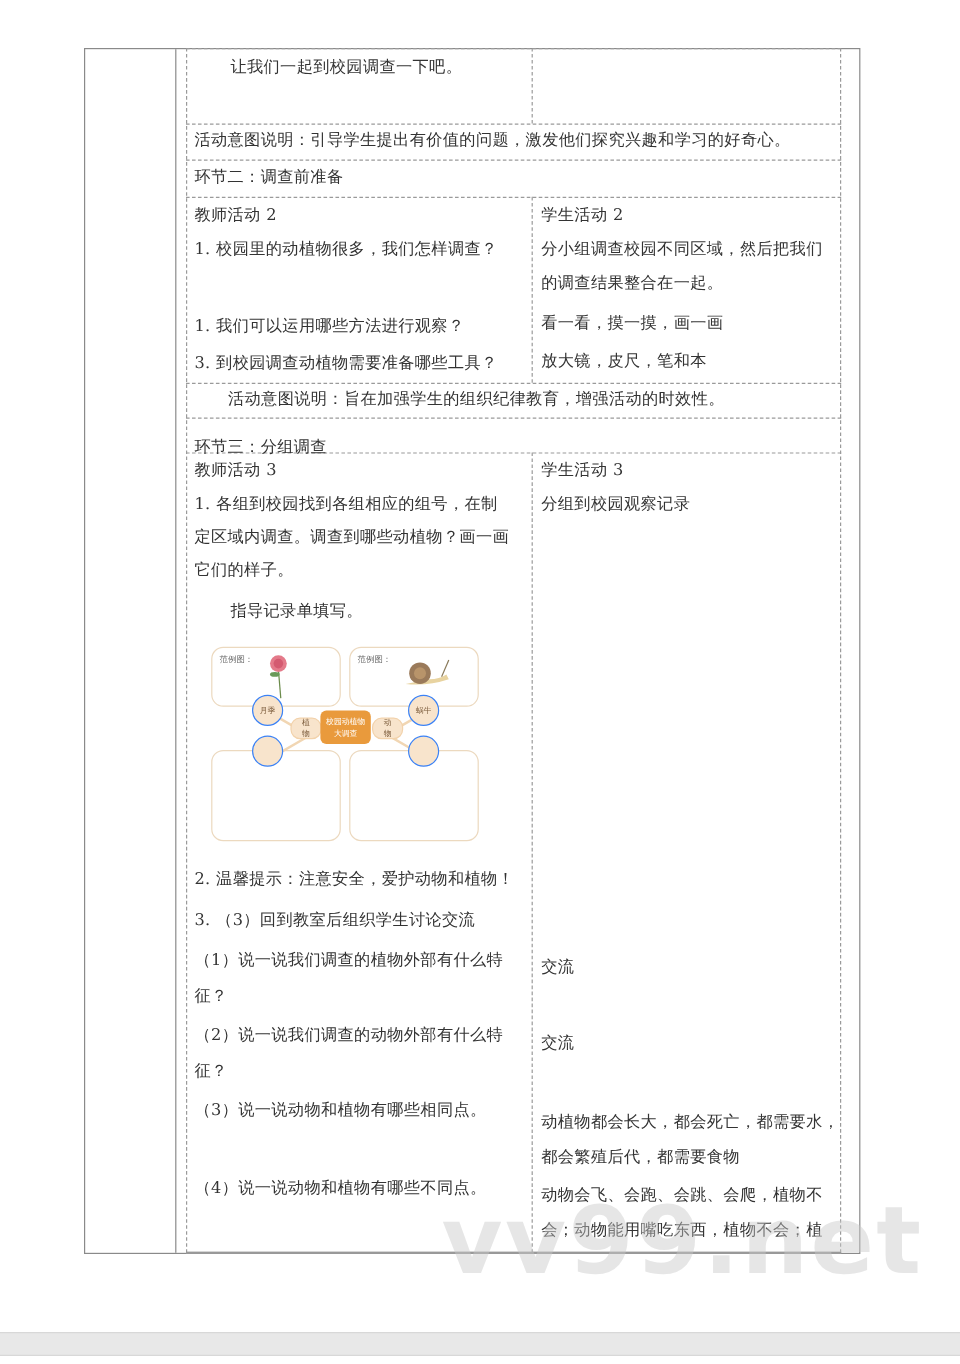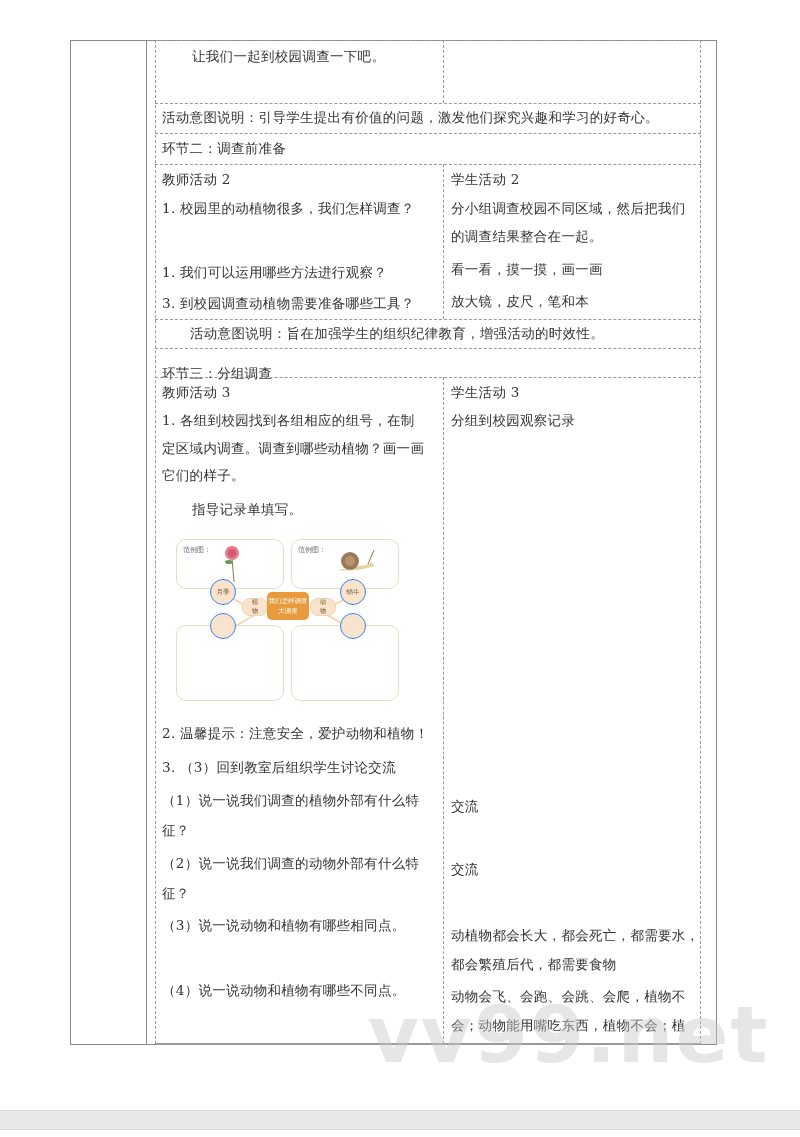--- a/index.html
+++ b/index.html
@@ -113,21 +113,21 @@
 
     <div class="circle" style="left:38px;top:42px;">月季</div>
     <div class="circle" style="left:38px;top:76px;"></div>
     <div class="circle" style="left:168px;top:42px;">蜗牛</div>
     <div class="circle" style="left:168px;top:76px;"></div>
 
     <div class="pill" style="left:70px;top:61px;width:24px;">植物</div>
     <div class="pill" style="left:138px;top:61px;width:24px;">动物</div>
 
     <div class="center">
-      <span>我们怎样调查</span>
+      <span>校园动植物</span>
       <span>大调查</span>
     </div>
   </div>
 
   <div class="txt" style="left:162px;top:724px;">2. 温馨提示：注意安全，爱护动物和植物！</div>
   <div class="txt" style="left:162px;top:758px;">3. （3）回到教室后组织学生讨论交流</div>
   <div class="txt" style="left:162px;top:791px;">（1）说一说我们调查的植物外部有什么特</div>
   <div class="txt" style="left:162px;top:821px;">征？</div>
   <div class="txt" style="left:162px;top:854px;">（2）说一说我们调查的动物外部有什么特</div>
   <div class="txt" style="left:162px;top:884px;">征？</div>

